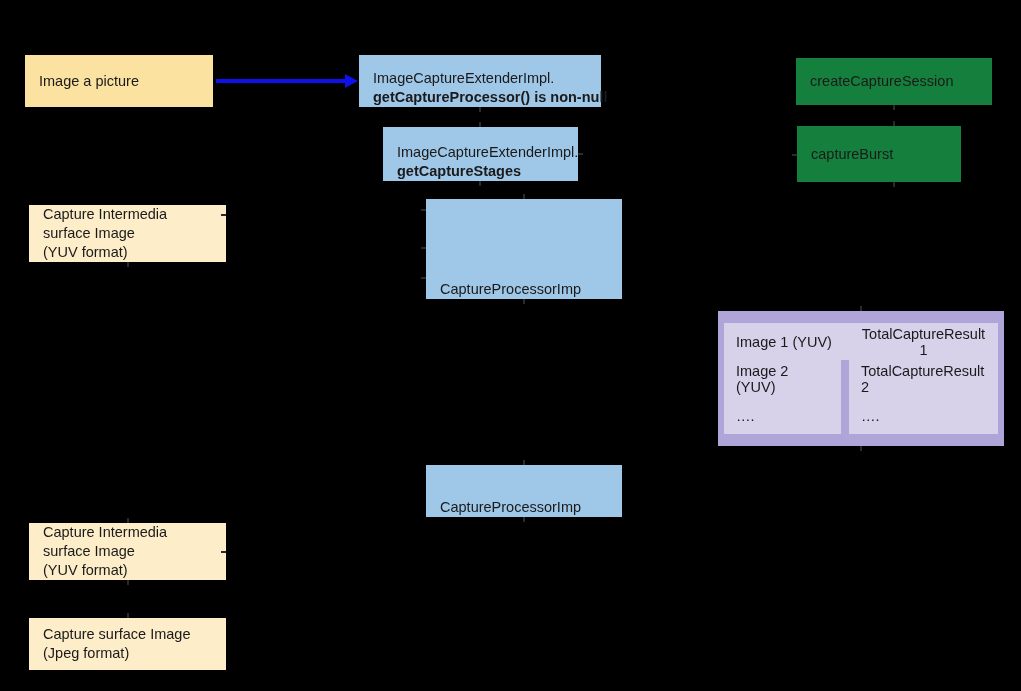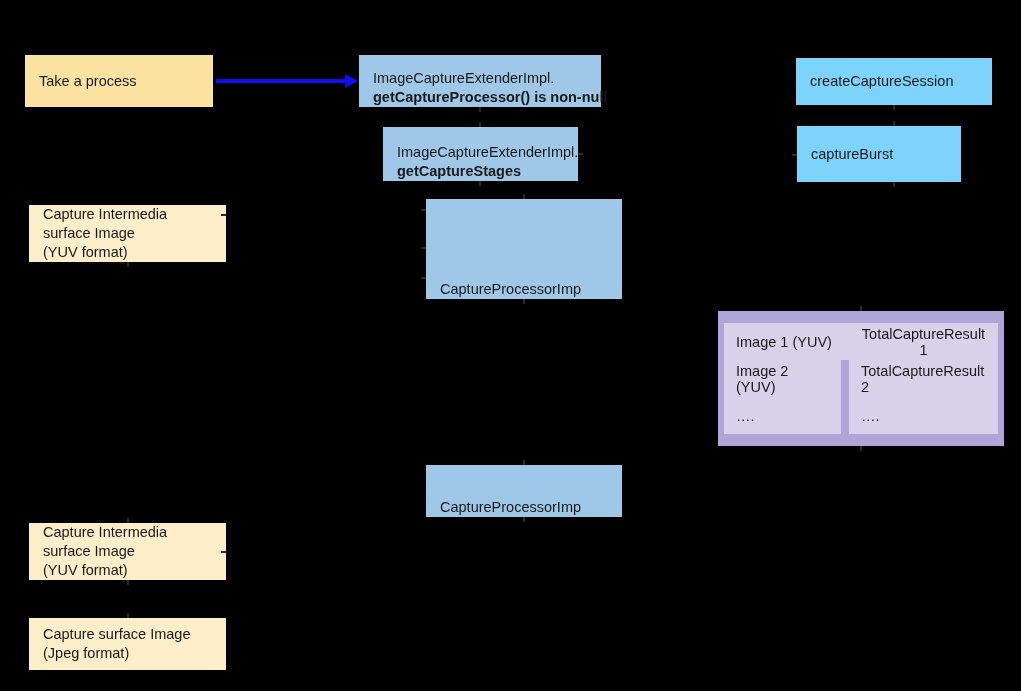--- a/index.html
+++ b/index.html
@@ -25,21 +25,21 @@
     font-size: 14.5px;
     line-height: 19px;
     padding: 0 14px;
   }
   .box .line { white-space: pre; }
   .box .line.bold { font-weight: bold; }
 
   .box-amber  { background: #fbe2a0; }
   .box-cream  { background: #fdeec9; }
   .box-blue   { background: #9fc7e8; justify-content: flex-end; }
-  .box-green  { background: #7dd3fc; }
+  .box-green  { background: #15803d; }
 
   .purple-panel {
     position: absolute;
     background: #b0a5d8;
     box-sizing: border-box;
   }
   .purple-cell {
     position: absolute;
     background: #d7d1ea;
     box-sizing: border-box;
@@ -76,21 +76,21 @@
     width: 2px;
     height: 5px;
   }
 </style>
 </head>
 <body>
 
 <div id="canvas">
 
   <div class="box box-amber" style="left:25px; top:55px; width:188px; height:52px;">
-    <span class="line">Take a process</span>
+    <span class="line">Image a picture</span>
   </div>
 
   <div class="arrow-line" style="left:216px; top:79px; width:131px;"></div>
   <div class="arrow-head" style="left:345px; top:74px;"></div>
 
   <div class="box box-blue" style="left:359px; top:55px; width:242px; height:52px;">
     <span class="line">ImageCaptureExtenderImpl.</span>
     <span class="line bold">getCaptureProcessor() is non-null</span>
   </div>
   <div class="tick-v" style="left:479px; top:107px;"></div>

